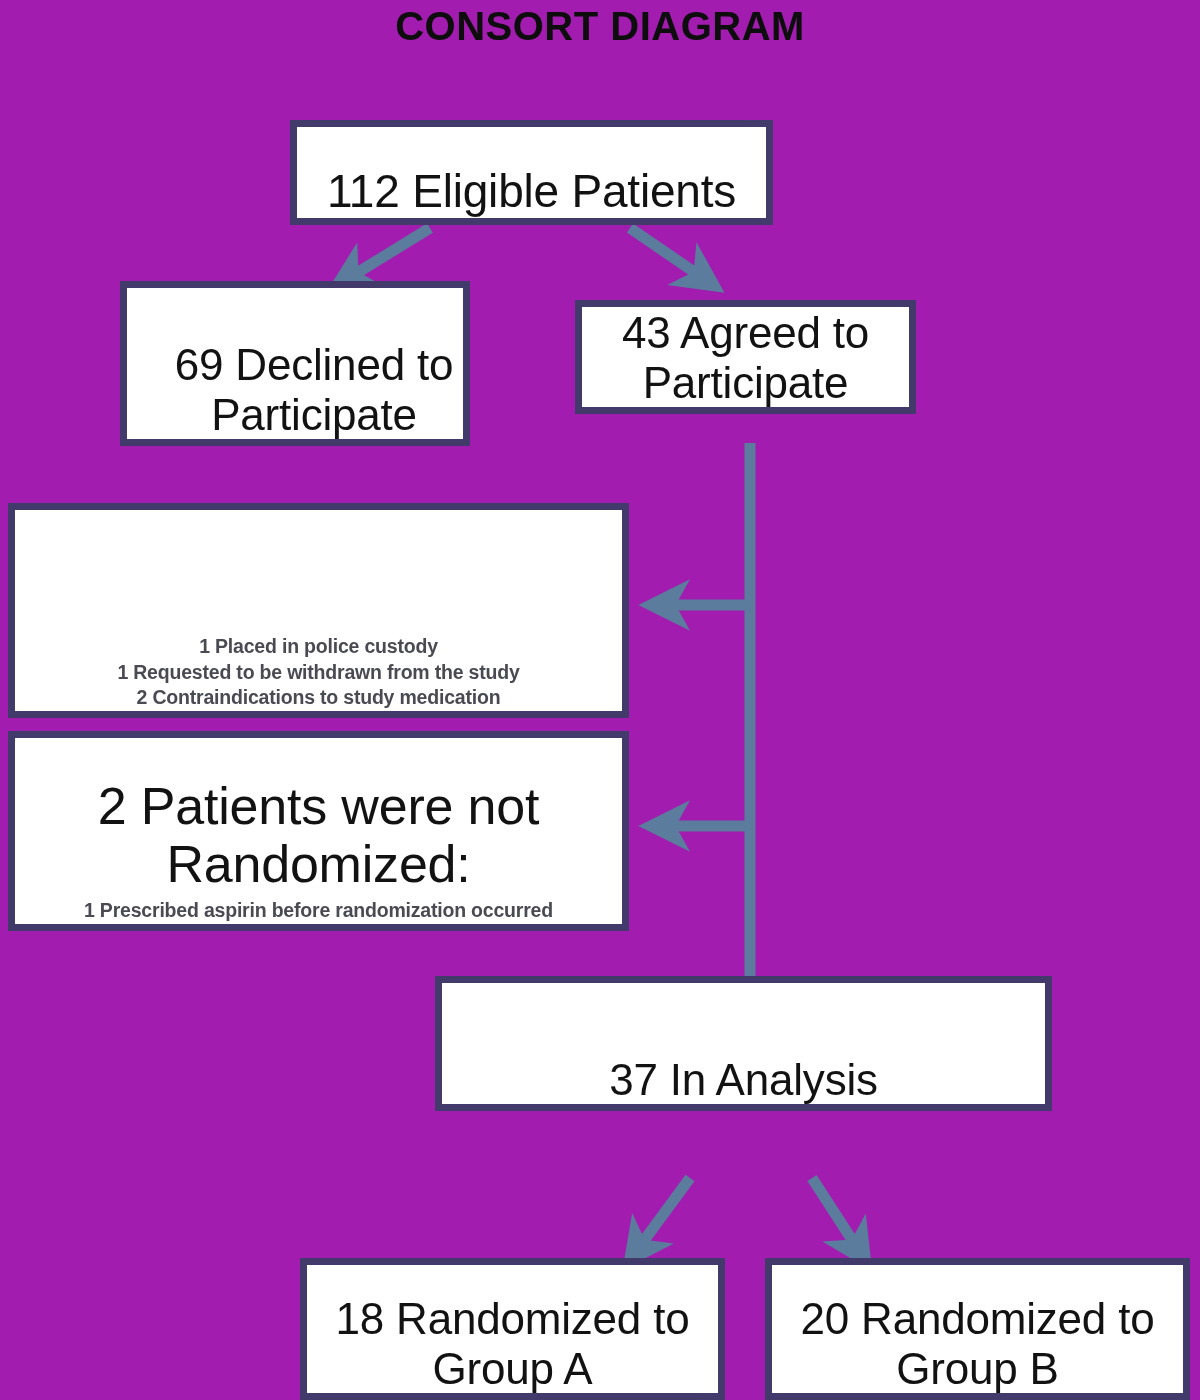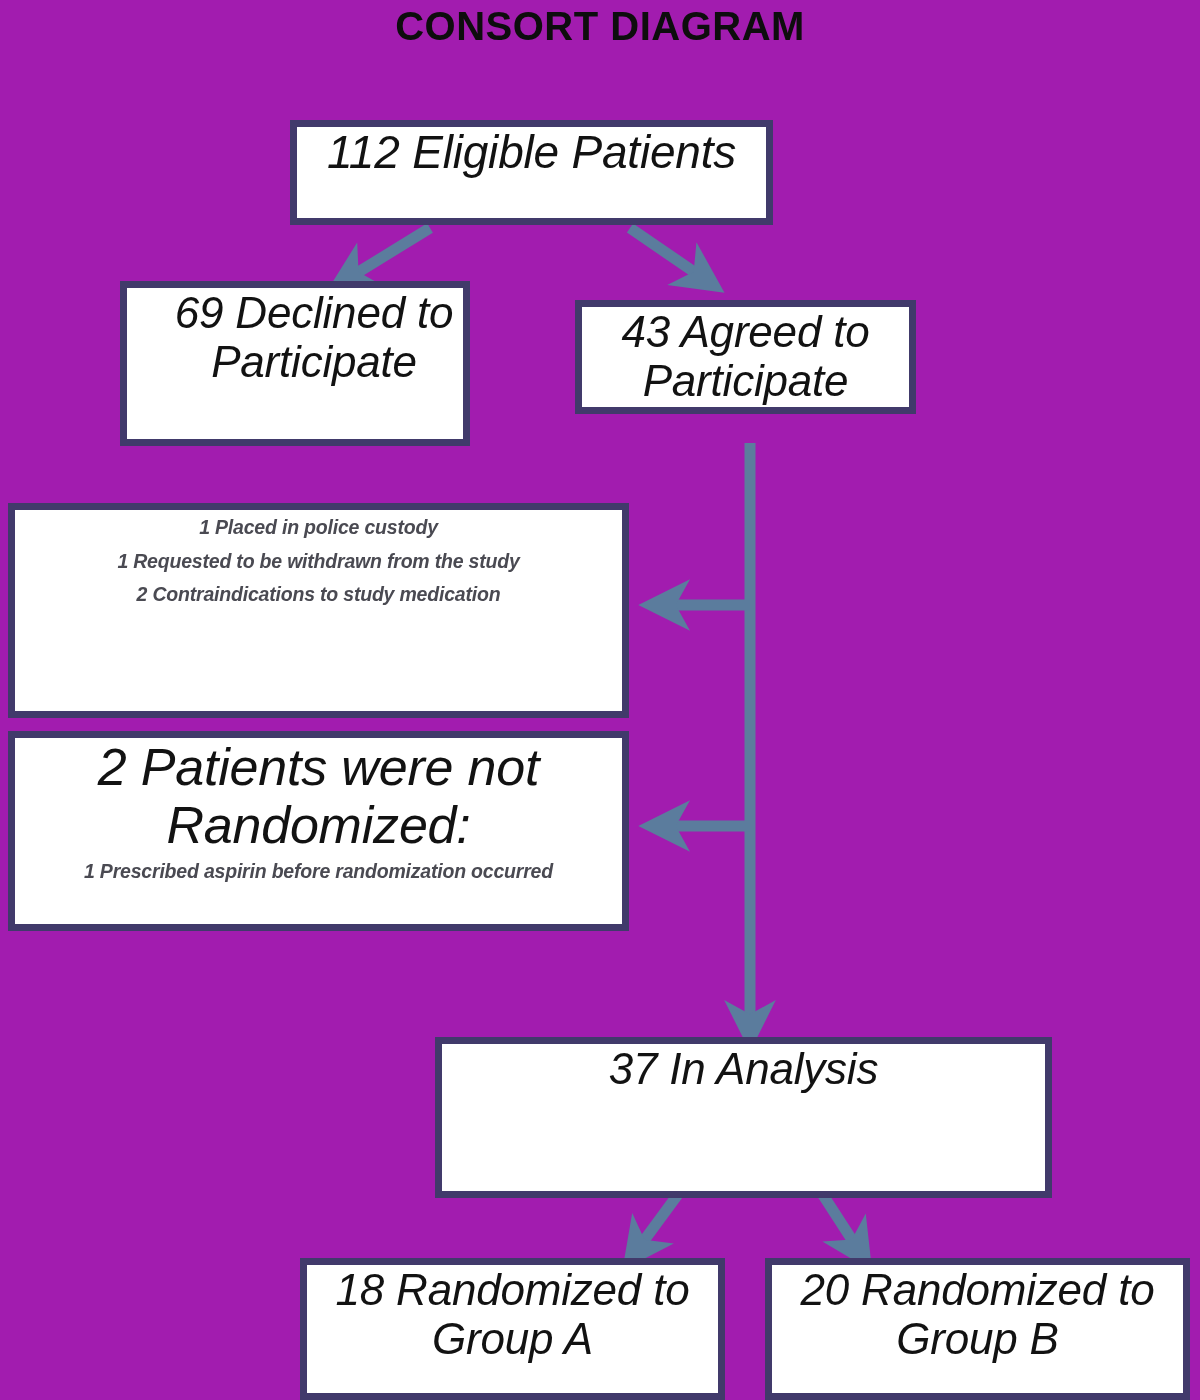--- a/index.html
+++ b/index.html
@@ -26,39 +26,37 @@
     pointer-events: none;
   }
   .node {
     position: absolute;
     box-sizing: border-box;
     background: #ffffff;
     border: 7px solid #413a6b;
     display: flex;
     flex-direction: column;
     align-items: center;
-    justify-content: flex-start;
+    justify-content: flex-end;
     text-align: center;
     z-index: 3;
-    font-style: italic;
   }
   .node-title {
     color: #121212;
     font-size: 44px;
     line-height: 1.12;
     letter-spacing: -0.2px;
     white-space: pre-line;
     padding: 0 8px;
   }
   .sub-list {
     margin-top: 5px;
     display: flex;
     flex-direction: column;
     align-items: center;
-    gap: 8px;
   }
   .sub-line {
     color: #4a4a52;
     font-size: 19.5px;
     font-weight: bold;
     line-height: 1.32;
     letter-spacing: -0.2px;
     white-space: nowrap;
   }
 
@@ -73,21 +71,21 @@
     font-weight: bold;
     color: #0d0d0d;
     letter-spacing: 0.5px;
     z-index: 3;
   }
   #node-eligible   { left: 290px;  top: 120px;  width: 483px;  height: 105px; }
   #node-declined   { left: 120px;  top: 281px;  width: 350px;  height: 165px; padding-left: 38px; }
   #node-agreed     { left: 575px;  top: 300px;  width: 341px;  height: 114px; }
   #node-withdrawn  { left: 8px;    top: 503px;  width: 621px;  height: 215px; }
   #node-notrand    { left: 8px;    top: 731px;  width: 621px;  height: 200px; }
-  #node-analysis   { left: 435px;  top: 1037px; width: 617px;  height: 161px; }
+  #node-analysis   { left: 435px;  top: 976px; width: 617px;  height: 135px; }
   #node-groupa     { left: 300px;  top: 1258px; width: 425px;  height: 142px; }
   #node-groupb     { left: 765px;  top: 1258px; width: 425px;  height: 142px; }
 
   #node-eligible  .node-title { font-size: 46px; }
   #node-analysis  .node-title { font-size: 44px; }
   #node-withdrawn .node-title { font-size: 44px; }
   #node-notrand   .node-title { font-size: 52px; }
 </style>
 </head>
 <body>

